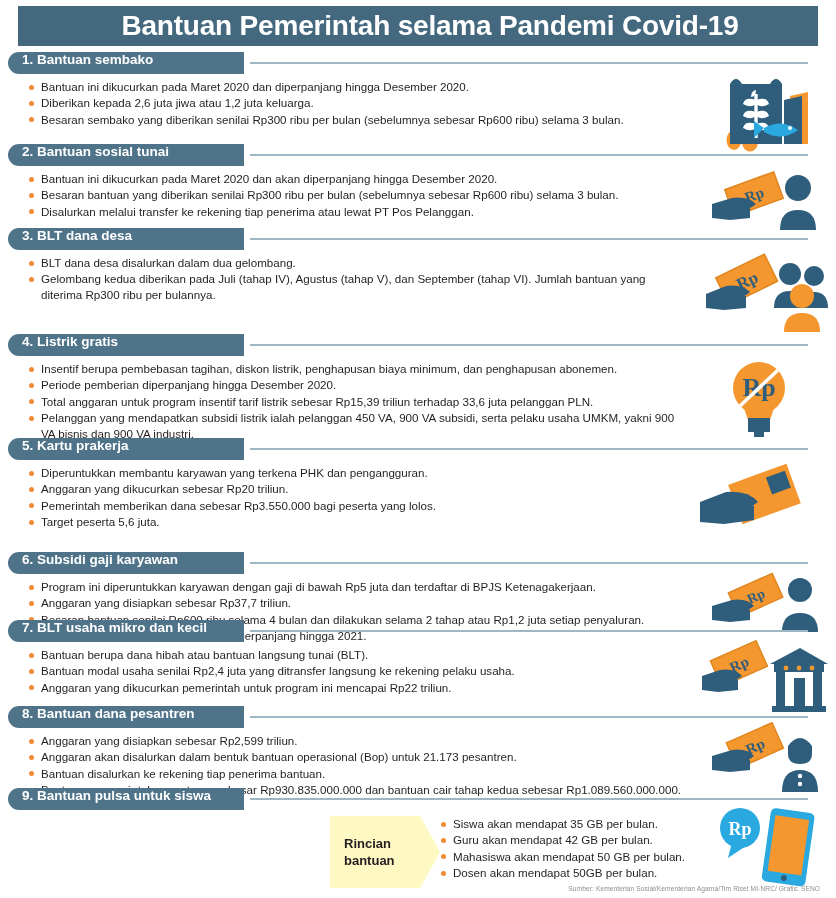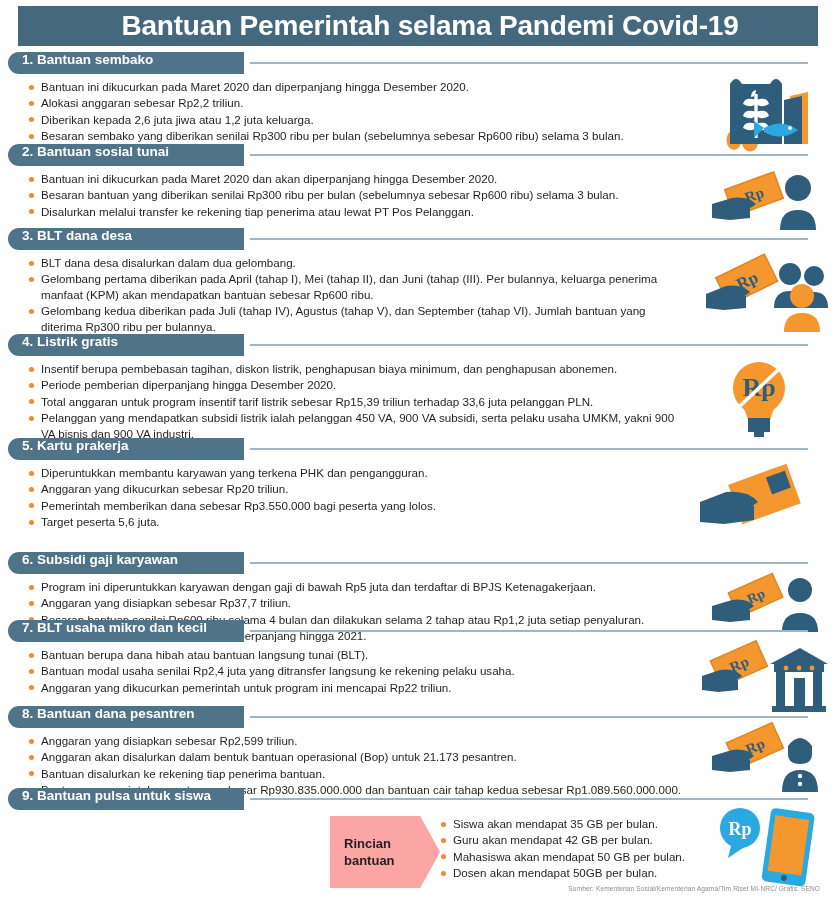--- a/index.html
+++ b/index.html
@@ -102,21 +102,21 @@
 
   
   .rincian-wrap {
     position: absolute;
     left: 330px; top: 816px;
     display: flex;
     align-items: flex-start;
   }
   .rincian-tag {
     width: 110px; height: 72px;
-    background: #fca5a5;
+    background: #fef9c3;
     clip-path: polygon(0 0, 82% 0, 100% 50%, 82% 100%, 0 100%);
     display: flex;
     flex-direction: column;
     align-items: flex-start;
     justify-content: center;
     padding-left: 14px;
   }
   .rincian-tag span {
     font-size: 13px;
     font-weight: bold;
@@ -156,21 +156,20 @@
 <div class="section" style="top:52px">
   <div class="sec-head">
     <div class="sec-pill" style="min-width:236px">
       <span class="sec-pill-label">1. Bantuan sembako</span>
     </div>
     <div class="sec-rule"></div>
   </div>
   <div class="sec-body">
     <ul class="bullets" style="width:690px">
       <li>Bantuan ini dikucurkan pada Maret 2020 dan diperpanjang hingga Desember 2020.</li>
-      <li>Alokasi anggaran sebesar Rp2,2 triliun.</li>
       <li>Diberikan kepada 2,6 juta jiwa atau 1,2 juta keluarga.</li>
       <li>Besaran sembako yang diberikan senilai Rp300 ribu per bulan (sebelumnya sebesar Rp600 ribu) selama 3 bulan.</li>
     </ul>
     <div class="icon-slot" style="top:-8px; right:14px">
       <svg width="110" height="86" viewBox="0 0 110 86">
 
         <ellipse cx="22" cy="74" rx="7.5" ry="10" fill="#f4972f"></ellipse>
         <ellipse cx="38" cy="76" rx="8" ry="9.5" fill="#f4972f"></ellipse>
 
         <path d="M78 30 L96 26 L96 78 L78 78 Z" fill="#f4972f"></path>
@@ -230,21 +229,20 @@
 <div class="section" style="top:228px">
   <div class="sec-head">
     <div class="sec-pill" style="min-width:236px">
       <span class="sec-pill-label">3. BLT dana desa</span>
     </div>
     <div class="sec-rule"></div>
   </div>
   <div class="sec-body">
     <ul class="bullets" style="width:646px">
       <li>BLT dana desa disalurkan dalam dua gelombang.</li>
-      <li>Gelombang pertama diberikan pada April (tahap I), Mei (tahap II), dan Juni (tahap (III). Per bulannya, keluarga penerima manfaat (KPM) akan mendapatkan bantuan sebesar Rp600 ribu.</li>
       <li>Gelombang kedua diberikan pada Juli (tahap IV), Agustus (tahap V), dan September (tahap VI). Jumlah bantuan yang diterima Rp300 ribu per bulannya.</li>
     </ul>
     <div class="icon-slot" style="top:0px; right:10px">
       <svg width="120" height="86" viewBox="0 0 120 86">
 
         <circle cx="84" cy="24" r="11" fill="#2f5d7c"></circle>
         <path d="M68 58 q0 -17 16 -17 q16 0 16 17 Z" fill="#2f5d7c"></path>
         <circle cx="108" cy="26" r="10" fill="#2f5d7c"></circle>
         <path d="M94 58 q0 -16 14 -16 q14 0 14 16 Z" fill="#2f5d7c"></path>
 

